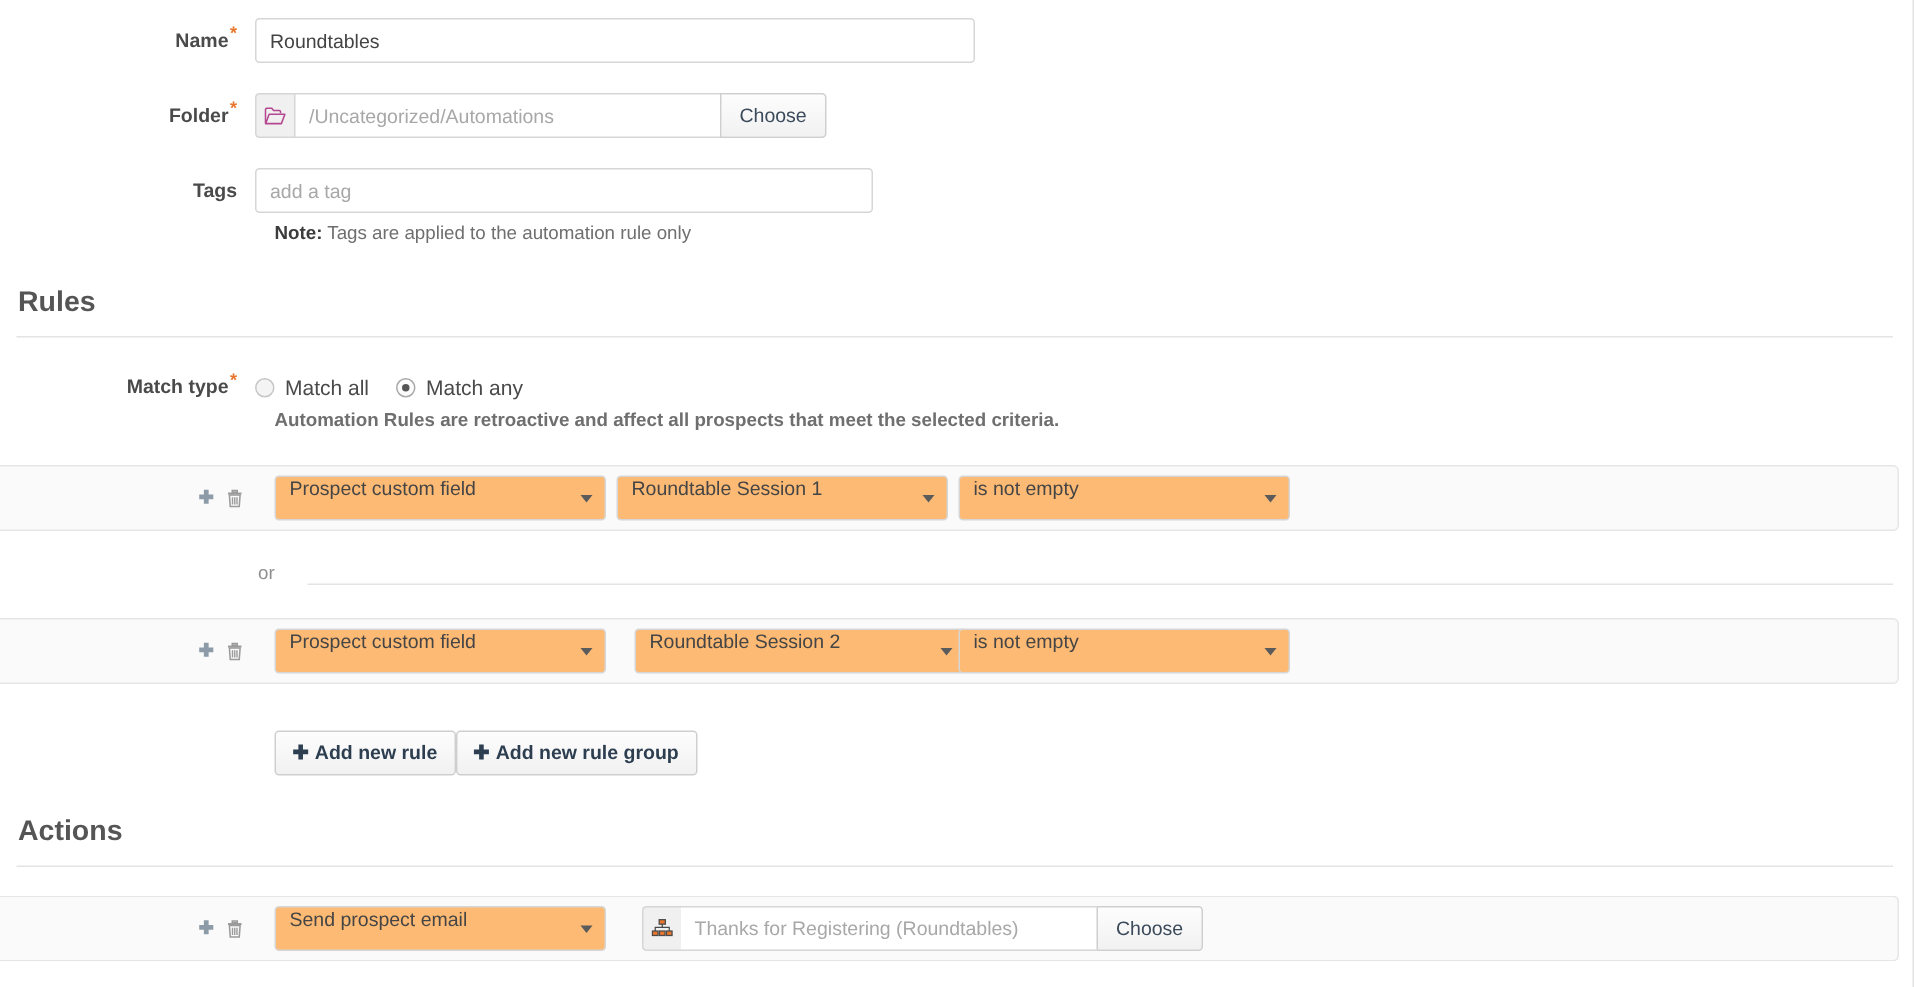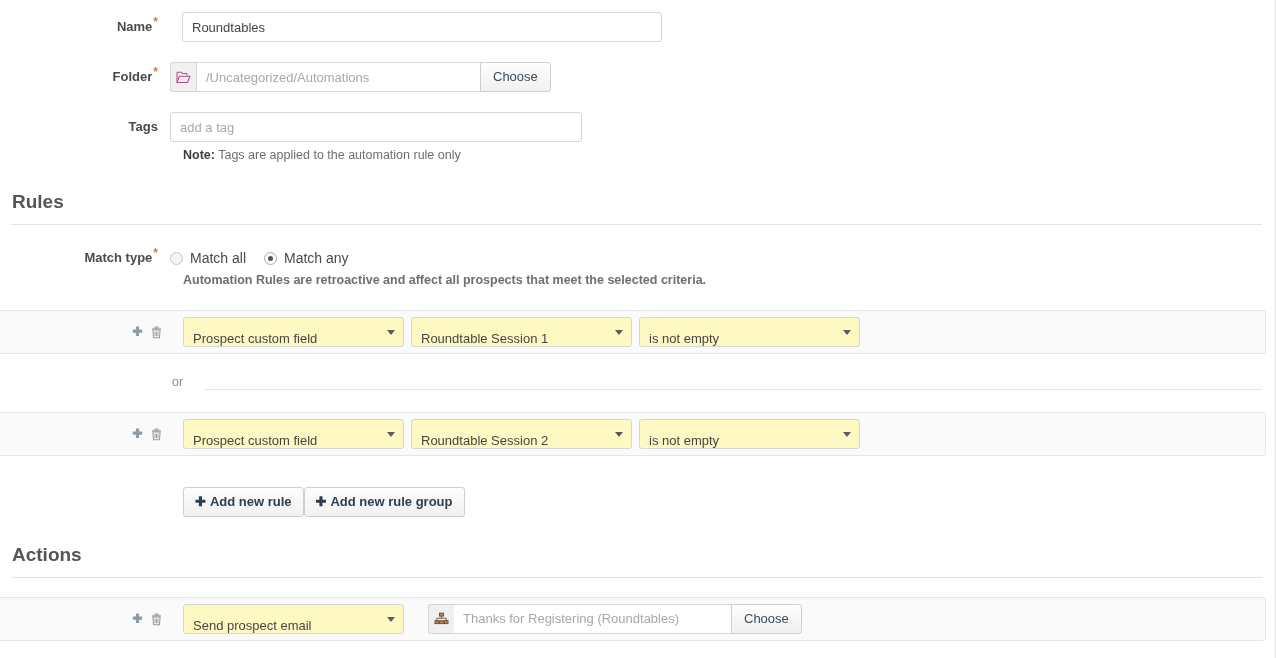--- a/index.html
+++ b/index.html
@@ -171,23 +171,23 @@
     align-items: center;
     gap: 4px;
   }
   .icon-btn { cursor: pointer; display: inline-flex; line-height: 0; }
 
   .select {
     position: relative;
     height: 30px;
     border: 1px solid #d6d6d6;
     border-radius: 3px;
-    background: #fef9c3;
+    background: #fdba74;
     display: flex;
-    align-items: flex-end;
+    align-items: flex-start;
     padding: 0 9px;
     font-size: 13px;
     color: #454545;
     cursor: pointer;
   }
   .select .caret {
     position: absolute;
     right: 8px;
     top: 50%;
     margin-top: -2px;
@@ -220,21 +220,21 @@
     width: 277px;
     overflow: hidden;
     white-space: nowrap;
   }
 </style>
 </head>
 <body>
 
 <div class="page">
 
-  <div class="form-row" style="left:0px; top:12px;gap:12px;">
+  <div class="form-row" style="left:0px; top:12px;">
     <div class="form-label">
       <span>Name</span><span class="req">*</span>
     </div>
     <div class="field-wrap">
       <input class="text-input" style="width: 480px;" value="Roundtables">
     </div>
   </div>
 
   <div class="form-row" style="left:0px; top:62px;">
     <div class="form-label">
@@ -337,21 +337,21 @@
           <path d="M6.2 2.1h3.6v1.3H6.2z" fill="none" stroke="#9b9b9b" stroke-width="1"></path>
           <path d="M4.2 5.3h7.6l-.6 8.2H4.8z" fill="none" stroke="#9b9b9b" stroke-width="1.1"></path>
           <path d="M6.4 7v5M8 7v5M9.6 7v5" stroke="#9b9b9b" stroke-width="1"></path>
         </svg>
       </span>
     </div>
     <div class="select" style="position:absolute; left:183px; width:221px;">
       <span>Prospect custom field</span>
       <span class="caret"></span>
     </div>
-    <div class="select" style="position:absolute; left:411px; width:221px;">
+    <div class="select" style="position:absolute; left:423px; width:221px;">
       <span>Roundtable Session 2</span>
       <span class="caret"></span>
     </div>
     <div class="select" style="position:absolute; left:639px; width:221px;">
       <span>is not empty</span>
       <span class="caret"></span>
     </div>
   </div>
 
   <div style="position:absolute; left:183px; top:487px; display:flex; ">

